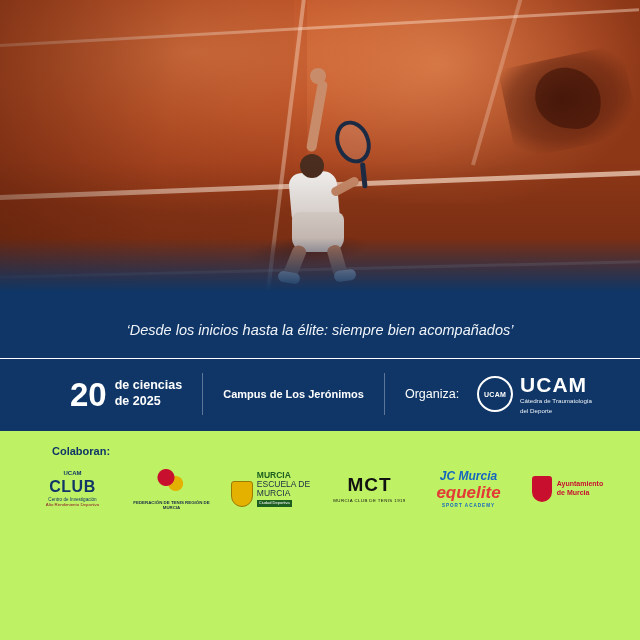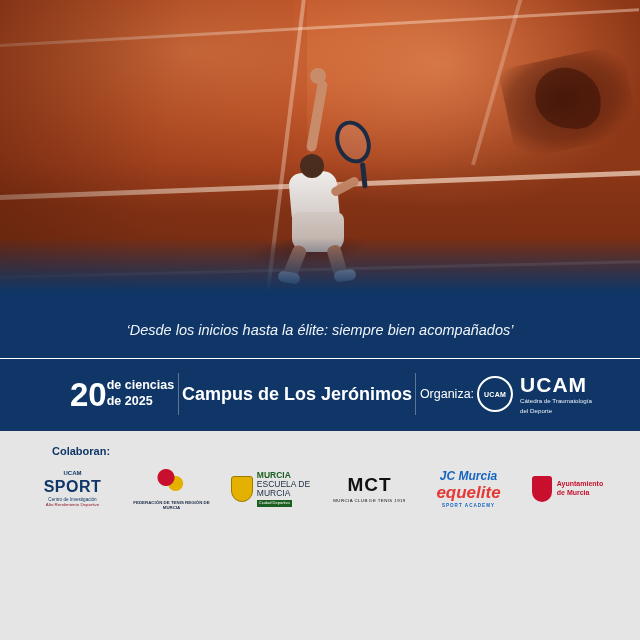--- a/index.html
+++ b/index.html
@@ -135,43 +135,43 @@
     background: #0f3666;
     display: flex;
     align-items: center;
     justify-content: space-between;
     padding: 14px 42px 16px;
     color: #ffffff;
   }
   .info-cell { display: flex; align-items: center; }
   .sep { width: 1px; height: 42px; background: rgba(255,255,255,0.32); }
 
-  .date { display: flex; align-items: center; gap: 0; padding-left: 28px; justify-content: space-between;}
+  .date { display: flex; align-items: center; gap: 8px; padding-left: 28px; justify-content: space-between;}
   .date .day { font-size: 33px; font-weight: bold; line-height: 1; }
   .date .rest { font-size: 12.5px; font-weight: bold; line-height: 1.25; text-align: left; }
 
-  .venue { font-size: 18px; font-weight: bold; }
-
-  .organiza { display: flex; align-items: center; gap: 3px; padding-right: 6px;}
+  .venue { font-size: 11px; font-weight: bold; }
+
+  .organiza { display: flex; align-items: center; gap: 18px; padding-right: 6px;}
   .organiza .lbl { font-size: 12.5px; }
   .ucam { display: flex; align-items: center; gap: 7px; }
   .ucam-seal {
     width: 36px; height: 36px; border-radius: 50%;
     border: 2px solid #ffffff;
     display: flex; align-items: center; justify-content: center;
     font-size: 7px; font-weight: bold; color: #ffffff;
     letter-spacing: .3px;
   }
   .ucam-text .ucam-name { font-size: 21px; font-weight: bold; letter-spacing: 1px; line-height: 1; }
   .ucam-text .ucam-sub { font-size: 6.2px; line-height: 1.25; margin-top: 2px; color: #eef3fa; }
 
   
   .footer {
     flex: 1;
-    background: #e5e5e5;
+    background: #bef264;
     padding: 14px 26px 10px;
   }
   .colaboran {
     font-size: 11px;
     font-weight: bold;
     color: #0f3666;
     margin-left: 26px;
     margin-bottom: 10px;
   }
   .logos {
@@ -195,21 +195,21 @@
 
   .logo-ftrm { display: flex; flex-direction: column; align-items: center; }
   .ftrm-mark {
     width: 30px; height: 30px;
     background:
       radial-gradient(circle at 30% 35%, #c8102e 0 8px, rgba(0,0,0,0) 9px),
       radial-gradient(circle at 62% 55%, #e4b100 0 7px, rgba(0,0,0,0) 8px);
   }
   .logo-ftrm .cap { font-size: 4.4px; font-weight: bold; color: #1b2b44; margin-top: 3px; }
 
-  .logo-emt { display: flex; align-items: center; gap: 4px; justify-content: center; }
+  .logo-emt { display: flex; align-items: flex-end; gap: 4px; justify-content: center; }
   .emt-crest { width: 22px; height: 26px; background: #e4b100; border: 1px solid #9a7a00; border-radius: 3px 3px 11px 11px; }
   .emt-txt { text-align: left; }
   .emt-txt .l1 { font-size: 8.5px; font-weight: bold; color: #1b5e20; line-height: 1.05;}
   .emt-txt .l2 { font-size: 8.5px; font-weight: normal; color: #1b2b44; line-height: 1.05;}
   .emt-txt .l3 { font-size: 4px; background: #1b5e20; color: #fff; padding: 1px 2px; margin-top: 2px; display: inline-block;}
 
   .logo-mct .mct { font-size: 19px; font-weight: bold; color: #111; letter-spacing: 1px; }
   .logo-mct .cap { font-size: 4.4px; color: #111; letter-spacing: .4px; margin-top: 1px;}
 
   .logo-jcf .l1 { font-size: 12px; font-weight: bold; font-style: italic; color: #1565c0; }
@@ -288,21 +288,21 @@
       </div>
     </div>
   </div>
 
   <div class="footer">
     <div class="colaboran">Colaboran:</div>
     <div class="logos">
 
       <div class="logo logo-ciard">
         <div class="top">UCAM</div>
-        <div class="mid">SPORT</div>
+        <div class="mid">CLUB</div>
         <div class="bot">Centro de Investigación</div>
         <div class="bot2">Alto Rendimiento Deportivo</div>
       </div>
 
       <div class="logo logo-ftrm">
         <div class="ftrm-mark"></div>
         <div class="cap">FEDERACIÓN DE TENIS REGIÓN DE MURCIA</div>
       </div>
 
       <div class="logo logo-emt">

